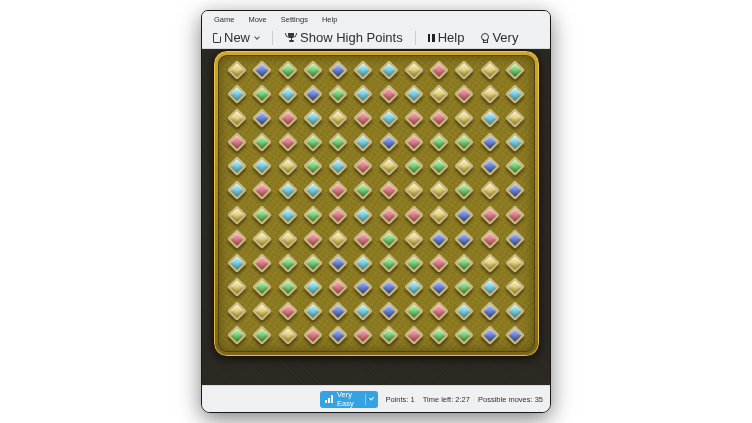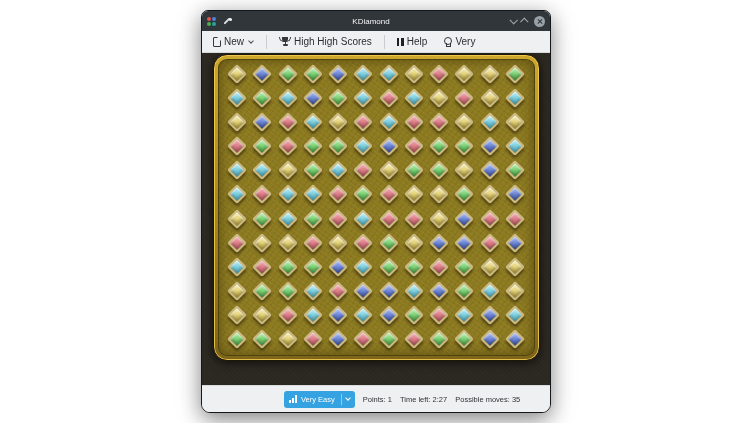--- a/index.html
+++ b/index.html
@@ -36,21 +36,21 @@
 
   
   .menubar { height:16px; background:#eff0f1; display:flex; align-items:center;
              padding-left:5px; flex:0 0 auto; }
   .menu-item { font-size:7.5px; color:#2b2f33; padding:2px 7px; cursor:default; }
 
   
   .toolbar { height:22px; background:#eff0f1; display:flex; align-items:center;
              padding-left:8px; gap:4px; flex:0 0 auto; border-bottom:1px solid #d6d9db; }
   .tool-btn { display:flex; align-items:center; gap:3px; padding:2px 3px;
-              font-size:10px; color:#2b2f33; }
+              font-size:13px; color:#2b2f33; }
   .tool-sep { width:1px; height:14px; background:#c9cdd0; margin:0 5px; }
   .doc { width:8px; height:10px; border:1px solid #34383c; border-radius:1px; position:relative;
          background:#eff0f1; }
   .doc::before { content:''; position:absolute; top:-1px; right:-1px; width:0; height:0;
                  border-top:4px solid #eff0f1; border-left:4px solid transparent; }
   .chev-sm { width:4px; height:4px; border-right:1.2px solid #4a5056;
              border-bottom:1.2px solid #4a5056; transform:rotate(45deg); margin:0 1px 2px 2px; }
   .trophy { position:relative; width:12px; height:10px; }
   .t-cup { position:absolute; top:0; left:3px; width:6px; height:5px; background:#34383c;
            border-radius:0 0 3px 3px; }
@@ -86,69 +86,58 @@
   .cell { display:flex; align-items:center; justify-content:center; }
   .diamond { width:14px; height:14px; border:2px solid #cbb97f; border-radius:2px;
       transform:rotate(45deg);
       box-shadow:2px 2px 3px rgba(25,17,0,.55),
                  inset 1px 1px 2px rgba(255,255,255,.55),
                  inset -2px -2px 3px rgba(0,0,0,.2); }
 
   
   .statusbar { height:27px; background:#eff0f1; border-top:1px solid #dadcde;
       display:flex; align-items:center; padding:0 7px; flex:0 0 auto; }
-  .combo { margin-left:75px; height:17px; border-radius:3px; background:#35a3e1;
+  .combo { margin-left:111px; height:17px; border-radius:3px; background:#35a3e1;
       display:flex; align-items:center; padding:0 5px; gap:4px; color:#ffffff; }
   .bars { display:flex; align-items:flex-end; gap:1px; height:8px; }
   .bars i { display:block; width:2px; background:#ffffff; }
   .bars i:nth-child(1){height:3px;} .bars i:nth-child(2){height:5px;} .bars i:nth-child(3){height:8px;}
   .combo-label { font-size:7.5px; }
   .combo-sep { width:1px; height:11px; background:rgba(255,255,255,.45); margin-left:2px; }
   .chev-w { width:4px; height:4px; border-right:1.3px solid #fff; border-bottom:1.3px solid #fff;
             transform:rotate(45deg); margin-bottom:2px; }
   .status-text { font-size:7.5px; color:#2f3337; margin-left:8px; white-space:nowrap; }
 </style>
 </head>
 <body>
 
 <div class="window">
 
-  <div class="titlebar">
-    <div class="tb-left">
-      <span class="appicon">
-        <i style="background:#e2574e"></i>
-          <i style="background:#4a84dd"></i>
-        <i style="background:#4caf50"></i>
-          <i style="background:#26a69a"></i>
-      </span>
-      <span class="pin"></span>
-    </div>
-    <div class="tb-title">KDiamond</div>
-    <div class="tb-right">
-      <span class="chev-dn"></span>
-      <span class="chev-up"></span>
-      <span class="close-btn"></span>
-    </div>
+
+  <div class="menubar">
+    <span class="menu-item">Game</span>
+    <span class="menu-item">Move</span>
+    <span class="menu-item">Settings</span>
+    <span class="menu-item">Help</span>
   </div>
-
 
   <div class="toolbar">
     <div class="tool-btn">
       <span class="doc"></span>
       <span>New</span>
       <span class="chev-sm"></span>
     </div>
     <span class="tool-sep"></span>
     <div class="tool-btn">
       <span class="trophy">
         <span class="t-cup"></span>
           <span class="t-stem"></span>
           <span class="t-base"></span>
       </span>
-      <span>High High Scores</span>
+      <span>Show High Points</span>
     </div>
     <span class="tool-sep"></span>
     <div class="tool-btn">
       <span class="pause-ic">
           <i></i>
           <i></i>
         </span>
       <span>Help</span>
     </div>
     <div class="tool-btn" style="margin-left:6px;">

